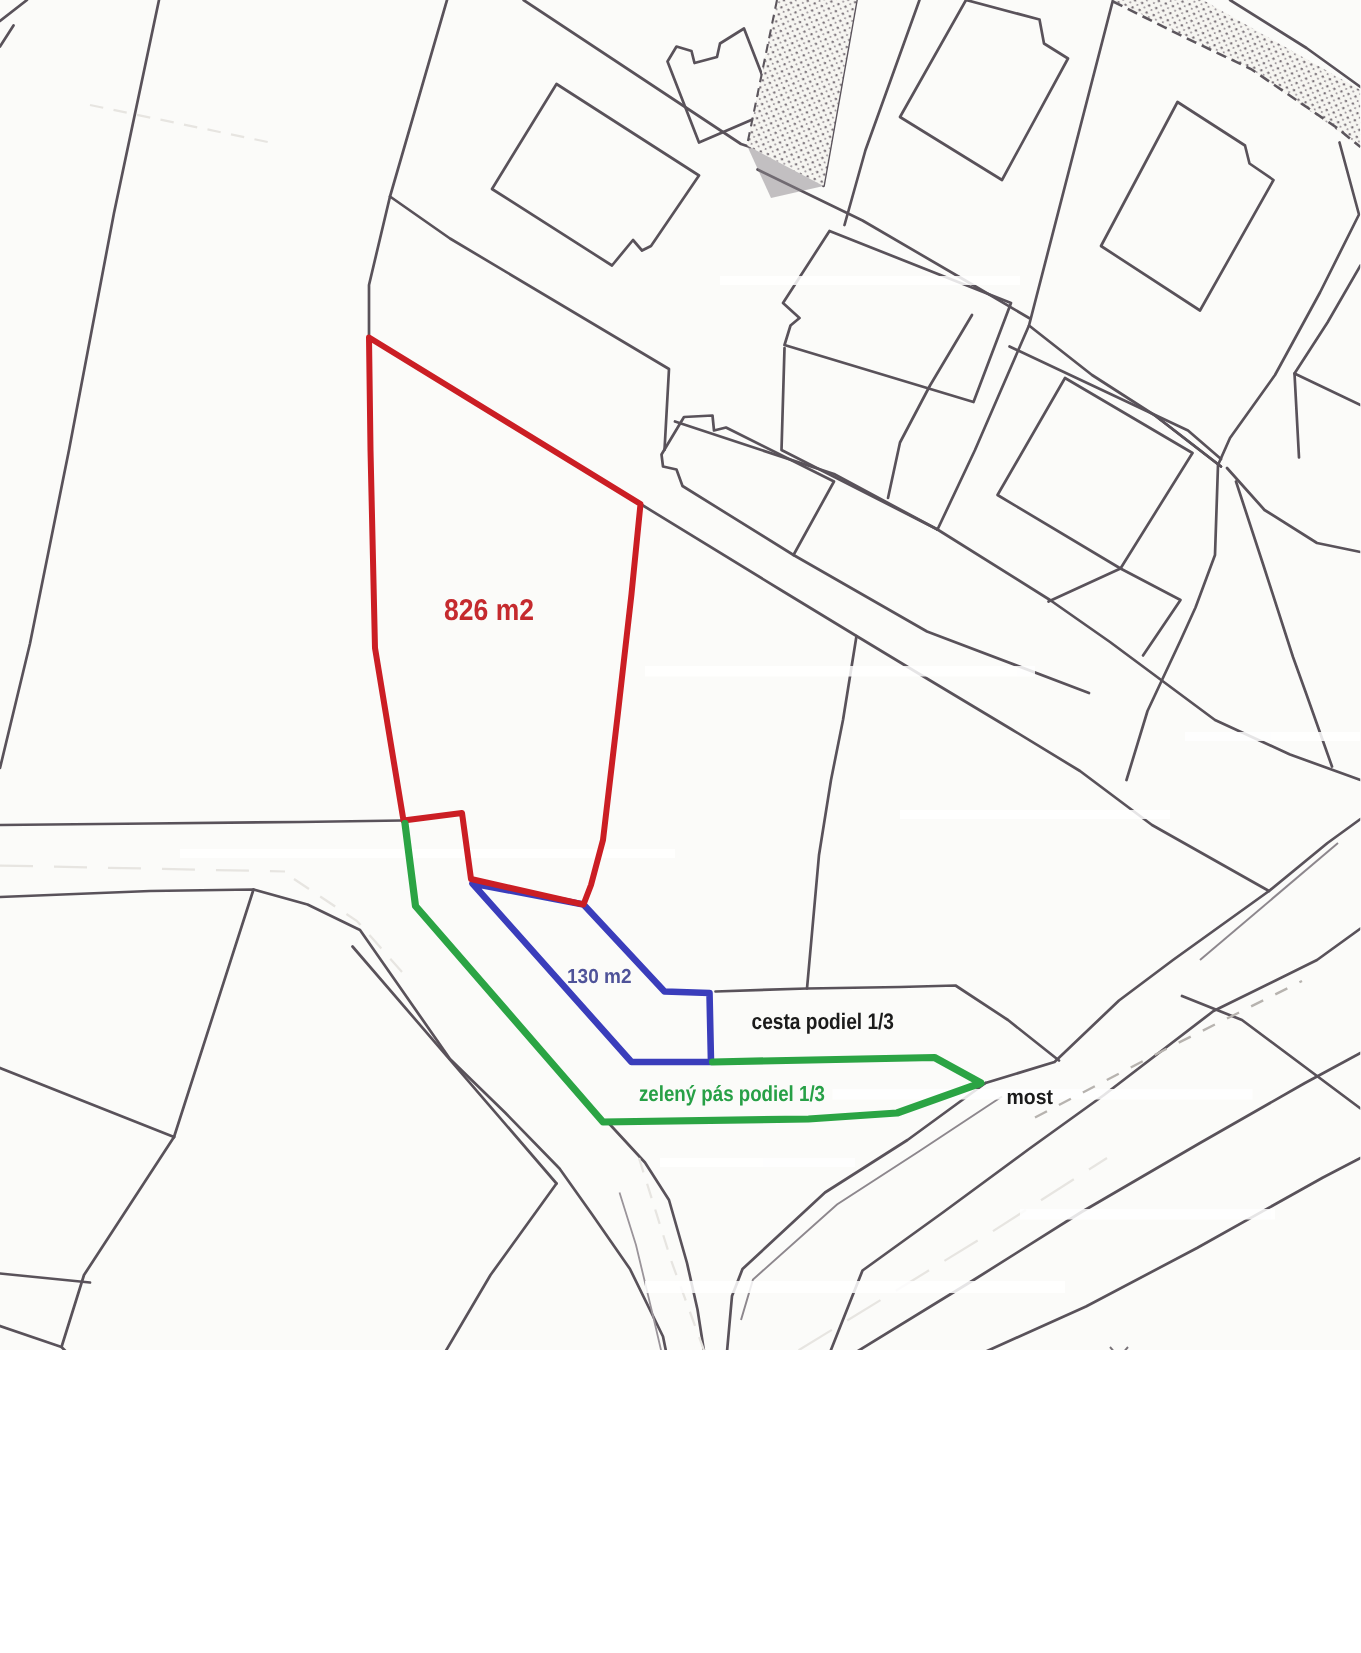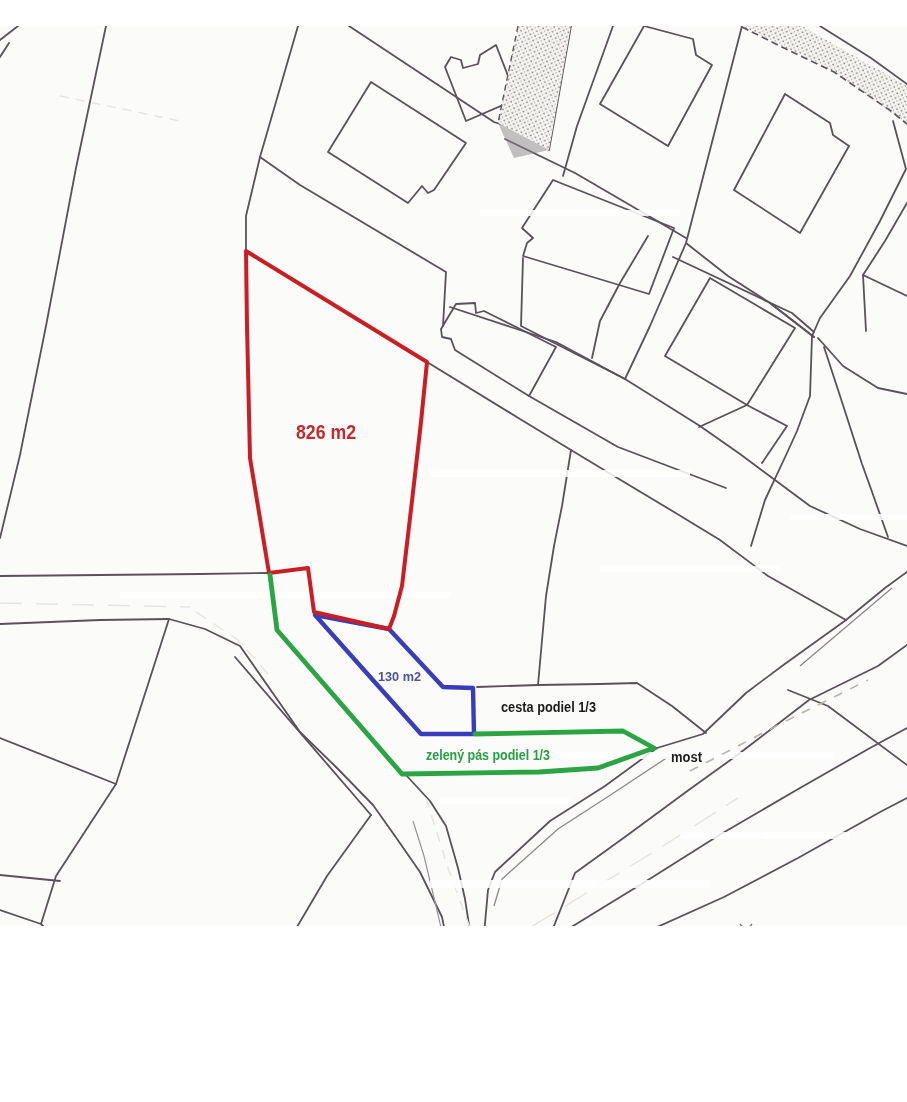--- a/index.html
+++ b/index.html
@@ -1,16 +1,16 @@
 <!DOCTYPE html>
 <html><head>
 <meta charset="utf-8">
 <style>
   html,body{margin:0;padding:0;background:#fff;}
-  .wrap{width:907px;height:900px;position:relative;overflow:hidden;background:#fbfbf9;margin-top:26px;}
+  .wrap{width:907px;height:900px;position:relative;overflow:hidden;background:#fbfbf9;}
   svg{position:absolute;left:0;top:0;}
   text{font-family:"Liberation Sans", sans-serif;font-weight:bold;}
 </style>
 </head>
 <body>
 <div class="wrap">
 <svg width="907" height="1102" viewBox="0 0 907 1102">
 <defs>
 <pattern id="dots" width="5" height="5" patternUnits="userSpaceOnUse" patternTransform="rotate(20)">
   <rect width="5" height="5" fill="#f6f5f1"></rect>

